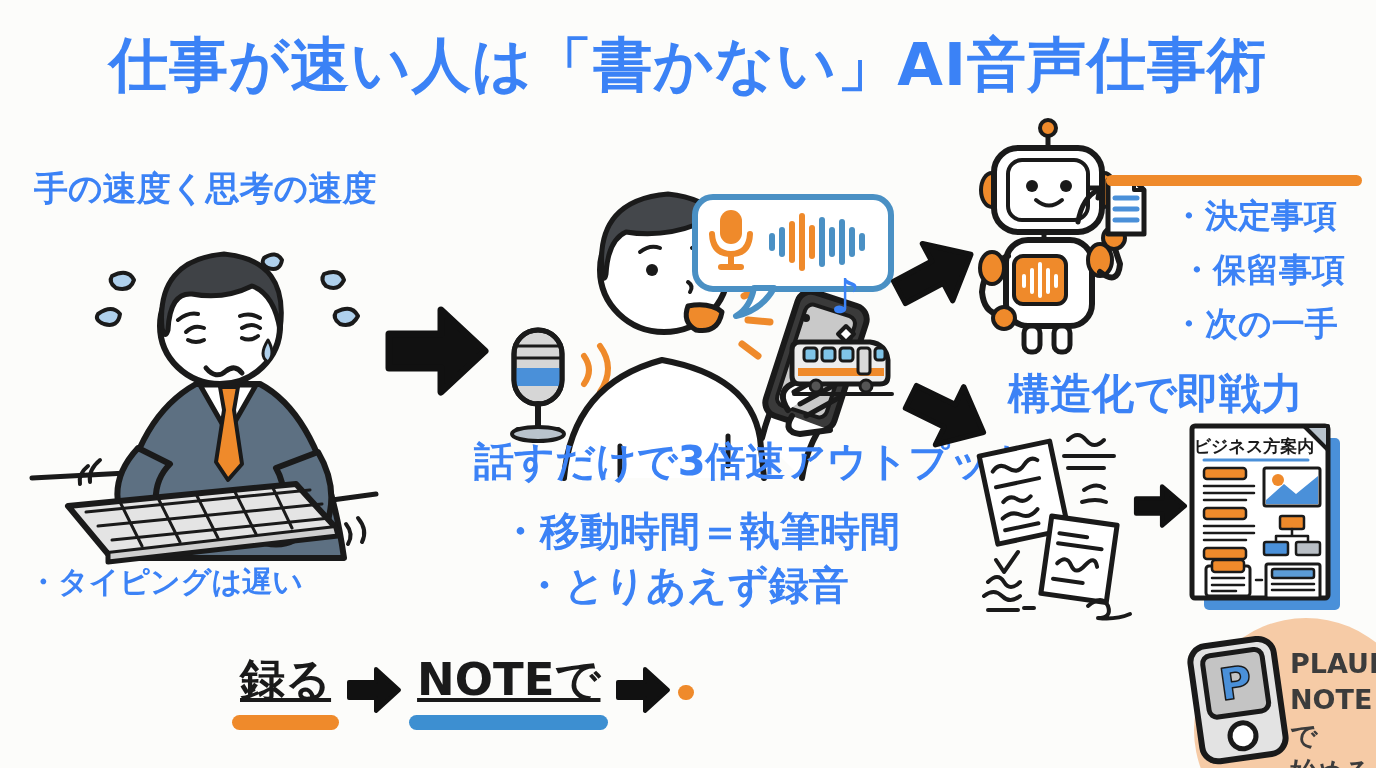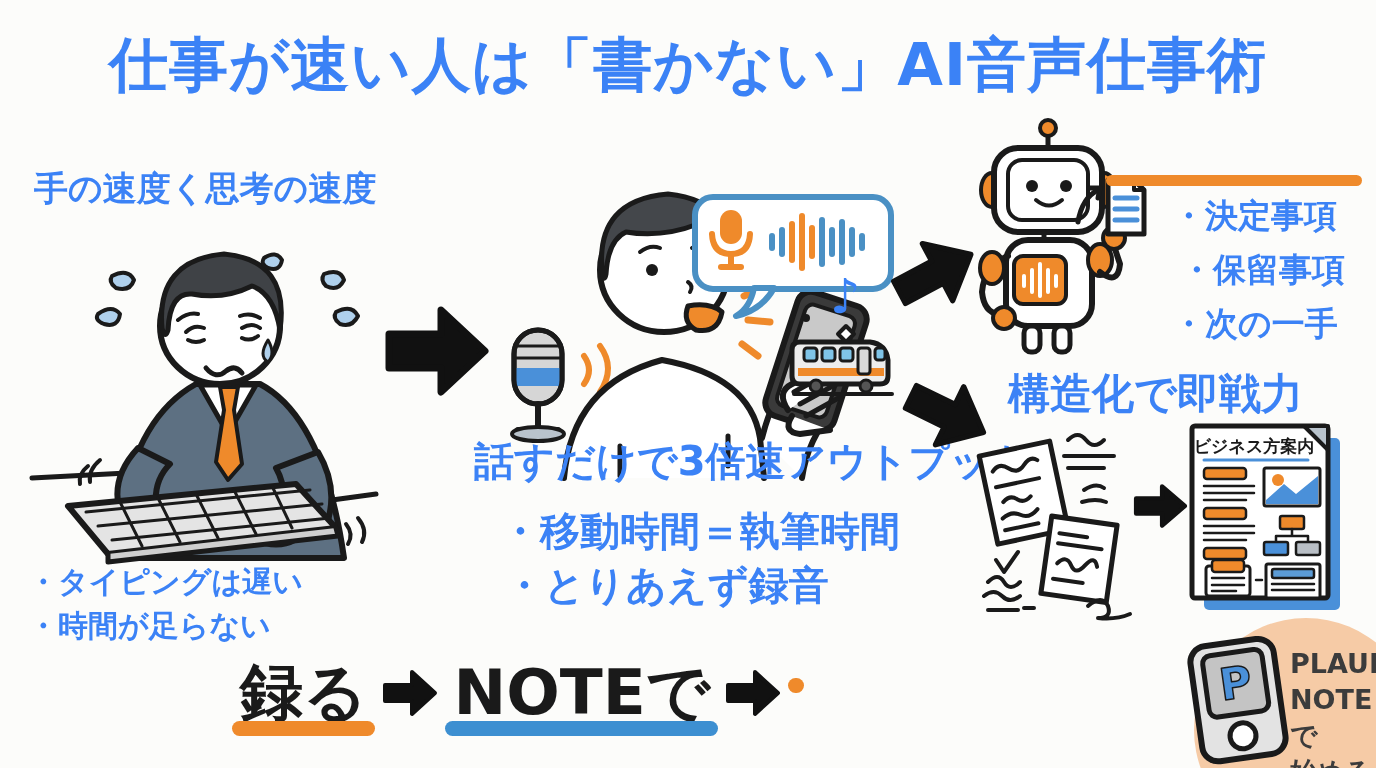--- a/index.html
+++ b/index.html
@@ -17,21 +17,21 @@
   #left-heading { left:34px; top:166px; font-size:34px; }
   #mid-heading { left:474px; top:434px; font-size:40px; }
   .mid-bullet { font-size:40px; }
   .left-bullet { font-size:30px; }
   .ai-bullet { font-size:33px; }
   #ai-heading { left:1114px; top:132px; font-size:37px; }
   #ai-underline { left:1106px; top:175px; width:256px; height:11px; border-radius:6px; background:#EF8A2B; }
   #structure-heading { left:1008px; top:366px; font-size:42px; }
   
   #flow-banner { left:240px; top:650px; display:flex; align-items:center; gap:16px; }
-  .step { position:relative; font-size:63px; font-weight:800; white-space:nowrap; padding-bottom:0; }
+  .step { position:relative; font-size:45px; font-weight:800; white-space:nowrap; padding-bottom:20px;text-decoration:underline; }
   .bar { position:absolute; left:-8px; right:-8px; bottom:0; height:15px; border-radius:9px; }
   .u-orange { background:#EF8A2B; }
   .u-blue  { background:#3D8FD1; }
   
   #plaud-circle { left:1194px; top:618px; width:224px; height:224px; border-radius:50%; background:#F6CBA6; }
   #plaud-text { left:1290px; top:646px; font-size:27px; font-weight:800; color:#3c3c3c; line-height:36px; }
   #music-note { left:830px; top:268px; font-size:48px; font-weight:700; }
   svg { display:block; overflow:visible; }
 </style>
 </head>
@@ -86,21 +86,20 @@
         <path d="M58 284 L282 262 M70 298 L294 276 M84 312 L302 290"></path>
         <path d="M92 274 l22 44 M130 270 l22 44 M168 266 l22 44 M206 262 l22 44 M244 258 l20 42"></path>
       </g>
 
       <path d="M60 238 q-10 8 -8 18 M72 232 q-12 10 -10 22" stroke-width="4"></path>
       <path d="M318 296 q8 10 2 20 M330 290 q10 12 4 24" stroke-width="4"></path>
     </g>
   </svg>
 
   <div class="abs txt w700 left-bullet" style="left:28px; top:562px;">・タイピングは遅い</div>
-  <div class="abs txt w700 left-bullet" style="left:28px; top:606px;">・時間が足らない</div>
 
   <svg class="abs" style="left:385px; top:302px;" width="104" height="98" viewBox="0 0 104 98">
     <polygon points="4,32 56,32 56,8 100,49 56,90 56,66 4,66" fill="#111" stroke="#111" stroke-width="7" stroke-linejoin="round"></polygon>
   </svg>
 
   <svg class="abs" style="left:492px; top:178px;" width="400" height="300" viewBox="0 0 400 300">
     <g stroke="#1a1a1a" stroke-linecap="round" stroke-linejoin="round" fill="none">
 
       <g>
         <rect x="22" y="152" width="48" height="74" rx="24" fill="#d6d6d6" stroke-width="5"></rect>
@@ -183,21 +182,21 @@
       <rect x="66" y="28" width="12" height="26" rx="3" fill="#d9d9d9" stroke-width="3"></rect>
       <rect x="83" y="28" width="10" height="12" rx="3" fill="#7fc4e8" stroke-width="3"></rect>
       <circle cx="24" cy="66" r="6" fill="#555" stroke-width="3"></circle>
       <circle cx="74" cy="66" r="6" fill="#555" stroke-width="3"></circle>
       <path d="M2 74 h98" stroke-width="4"></path>
     </g>
   </svg>
 
   <div id="mid-heading" class="abs txt w800">話すだけで3倍速アウトプット</div>
   <div class="abs txt w700 mid-bullet" style="left:500px; top:504px;">・移動時間＝執筆時間</div>
-  <div class="abs txt w700 mid-bullet" style="left:504px; top:558px;">・とりあえず録音</div>
+  <div class="abs txt w700 mid-bullet" style="left:524px; top:558px;">・とりあえず録音</div>
 
   <svg class="abs" style="left:884px; top:230px;" width="104" height="86" viewBox="0 0 104 96">
     <g transform="rotate(-28 52 48)">
       <polygon points="6,34 54,34 54,12 96,48 54,84 54,62 6,62" fill="#111" stroke="#111" stroke-width="6" stroke-linejoin="round"></polygon>
     </g>
   </svg>
   <svg class="abs" style="left:896px; top:372px;" width="104" height="86" viewBox="0 0 104 96">
     <g transform="rotate(26 52 48)">
       <polygon points="6,34 54,34 54,12 96,48 54,84 54,62 6,62" fill="#111" stroke="#111" stroke-width="6" stroke-linejoin="round"></polygon>
     </g>

